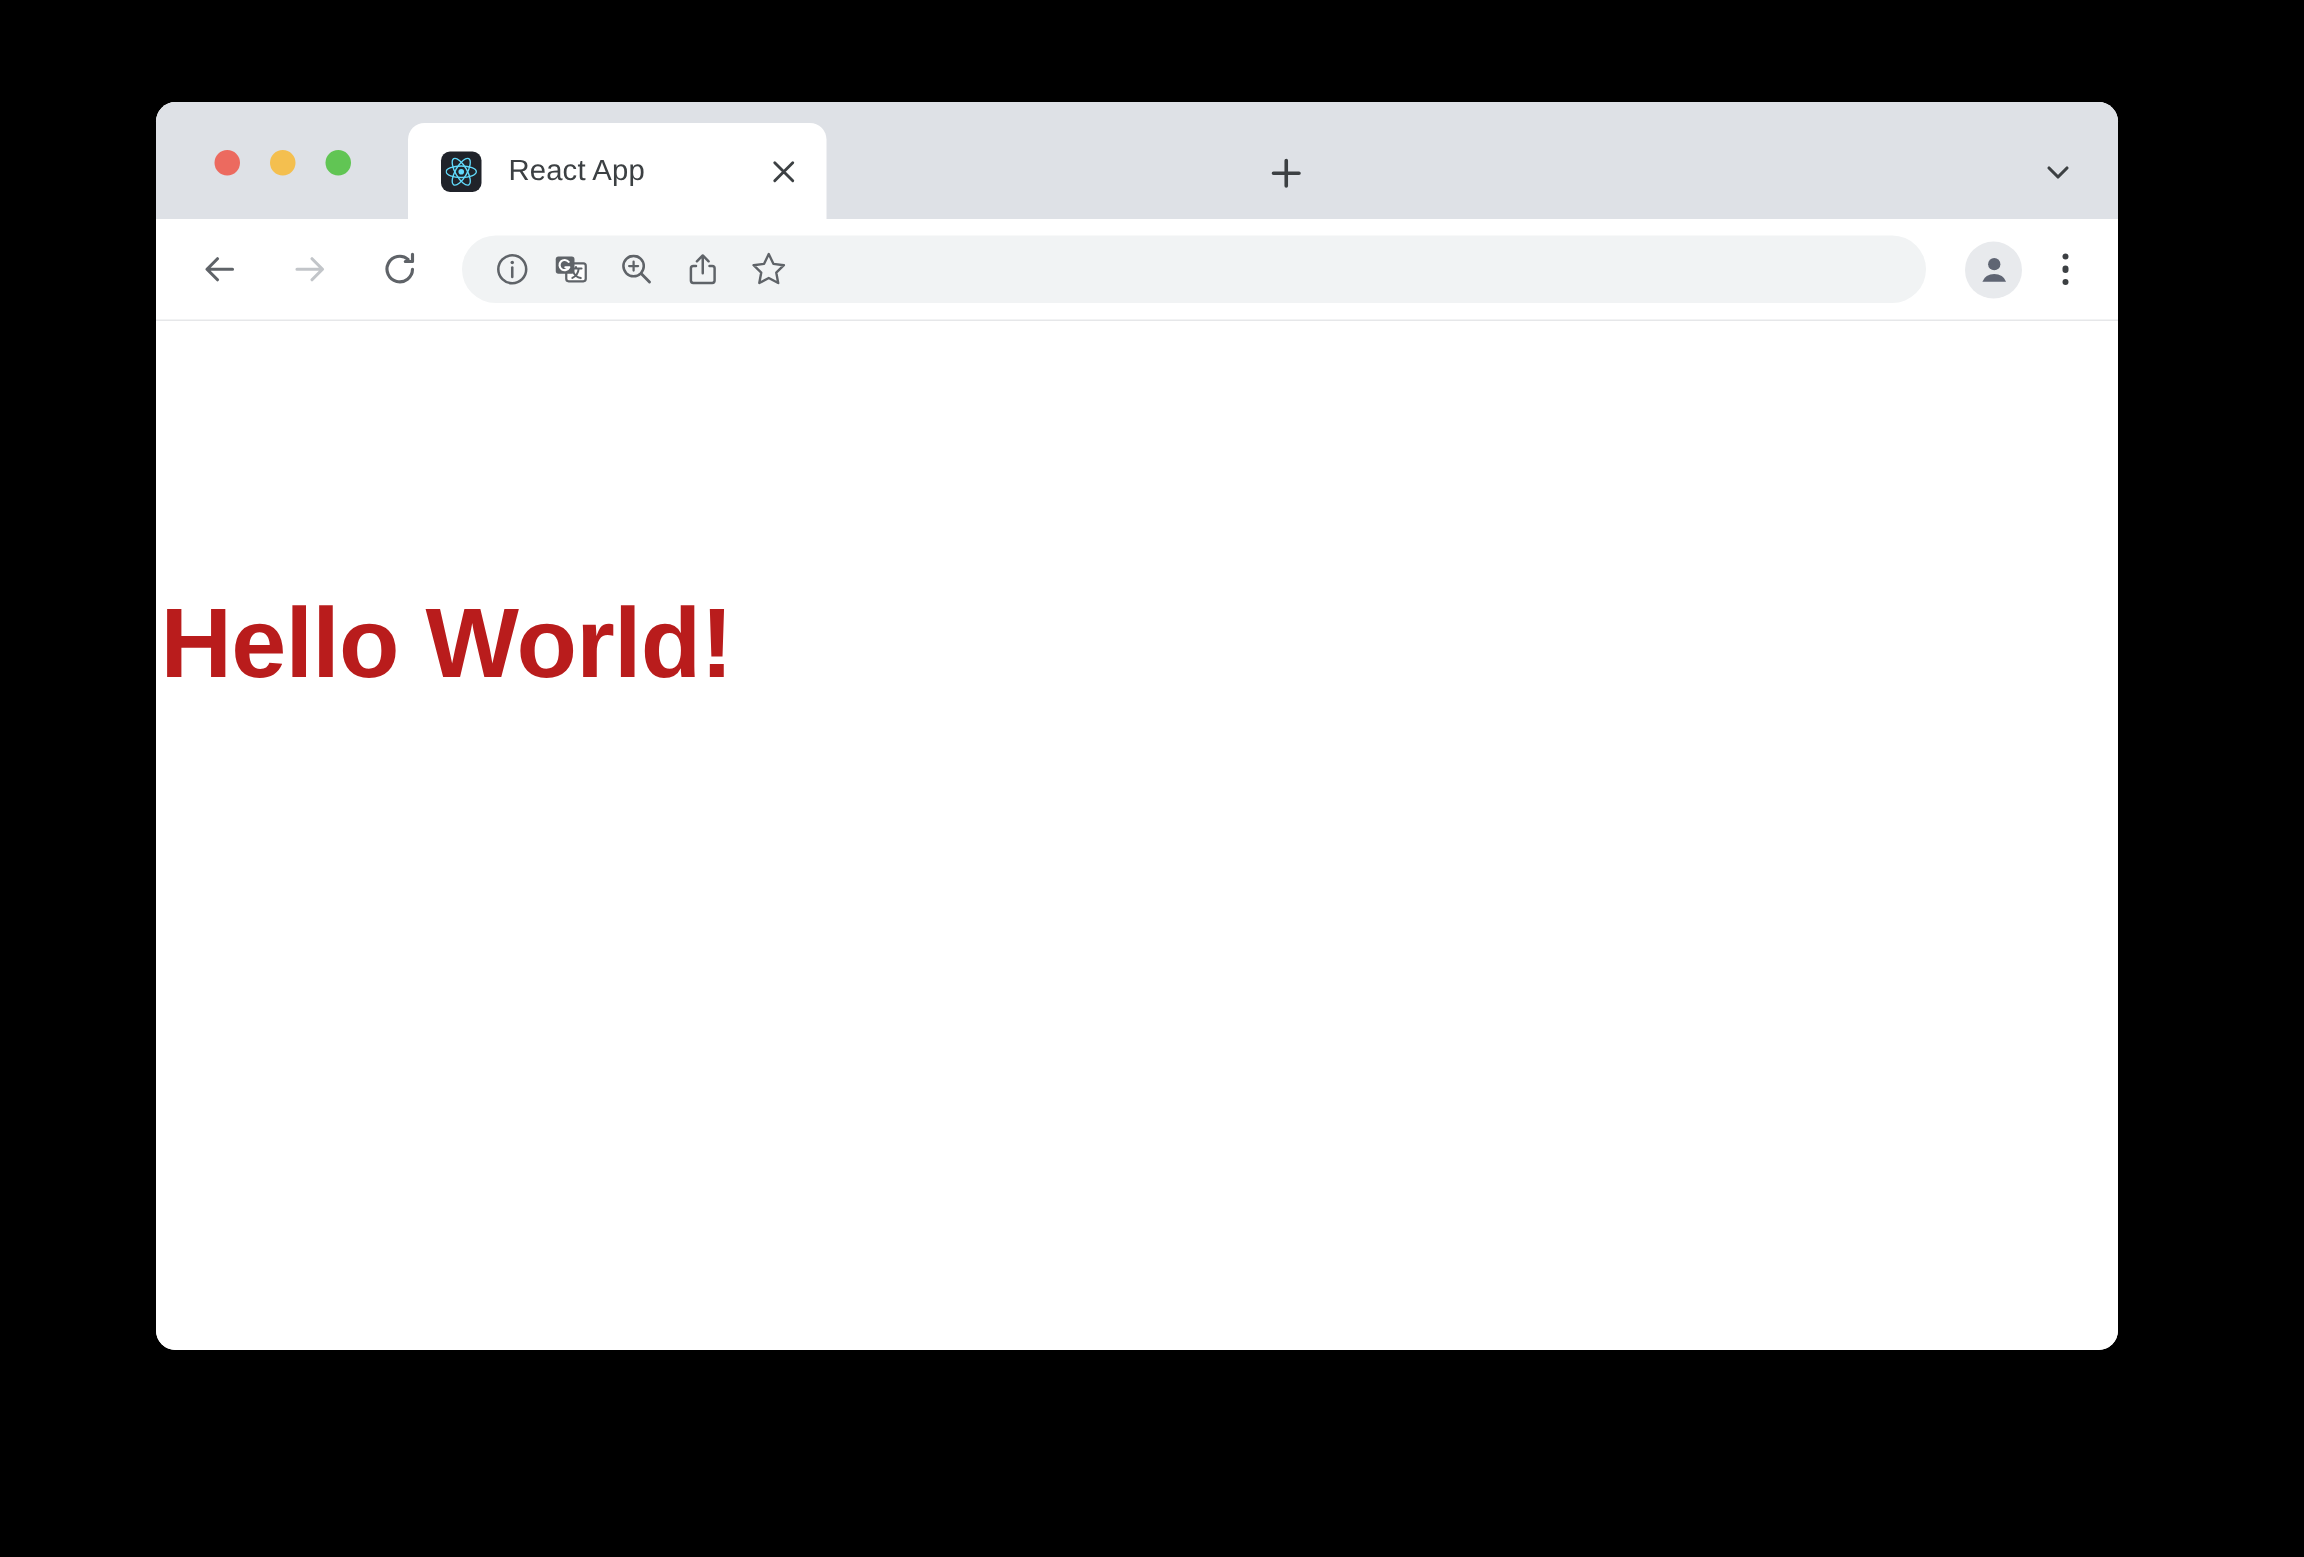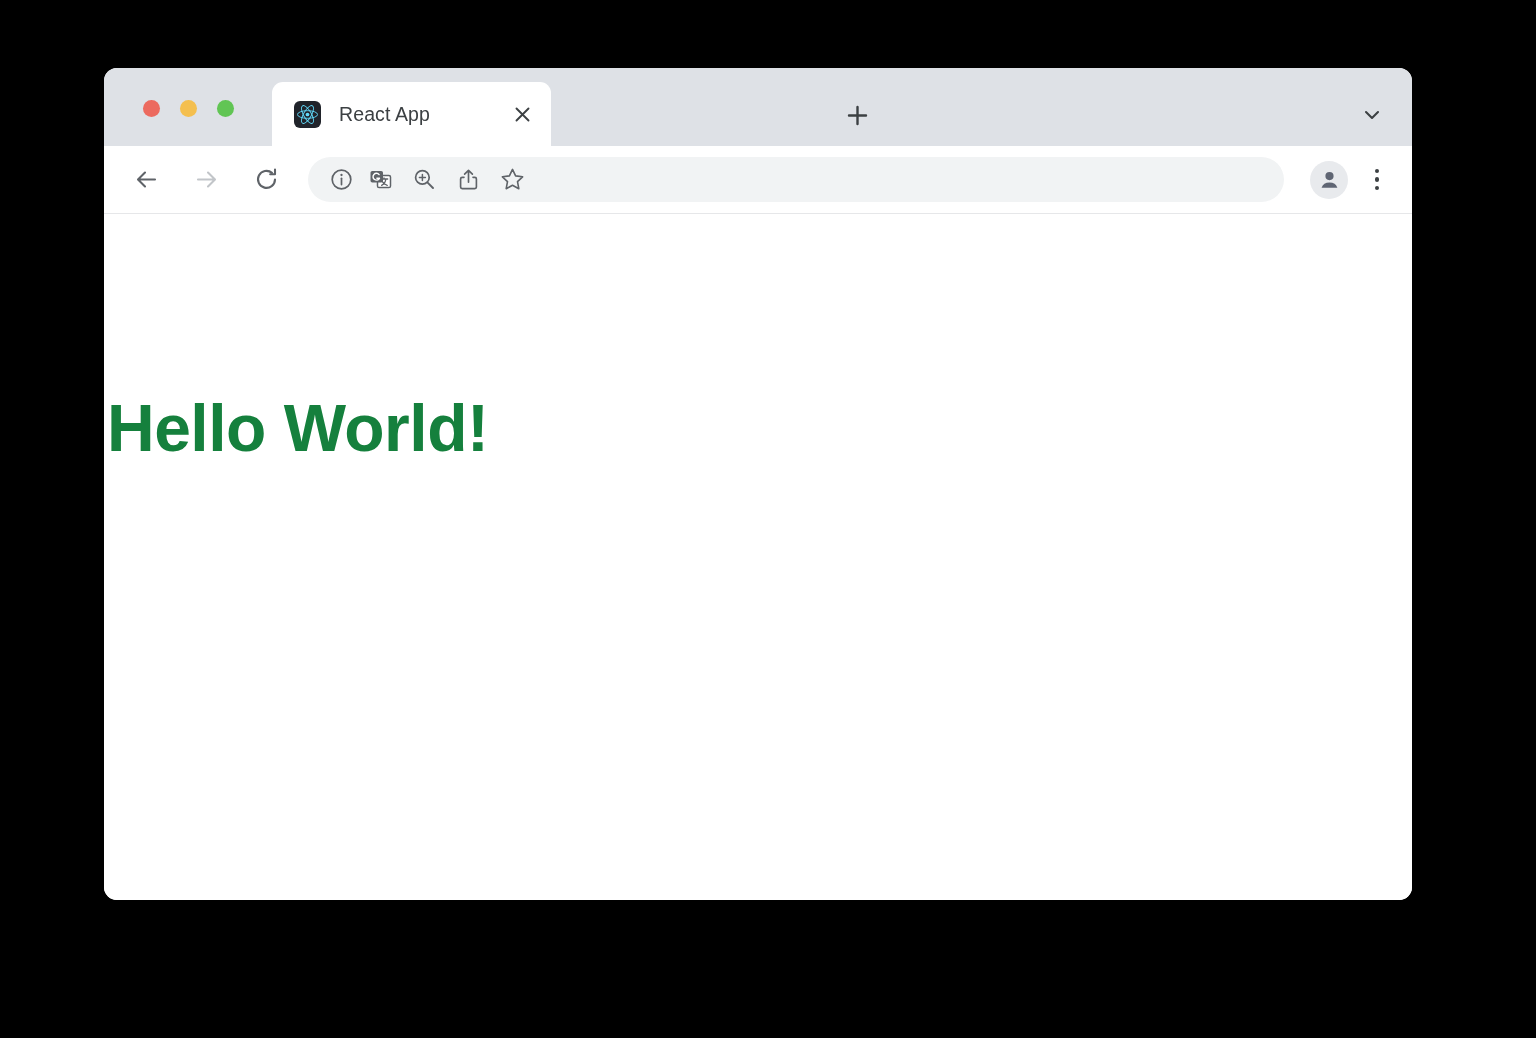--- a/index.html
+++ b/index.html
@@ -224,21 +224,21 @@
     overflow: hidden;
   }
   #page-heading {
     position: absolute;
     left: 3px;
     top: 181px;
     margin: 0;
     font-size: 66px;
     line-height: 1;
     font-weight: bold;
-    color: #15803d;
+    color: #b91c1c;
     letter-spacing: -0.5px;
     text-align: right;
   }
 </style>
 </head>
 <body>
 
 <div id="browser-window">
 
   <div id="tab-strip">

